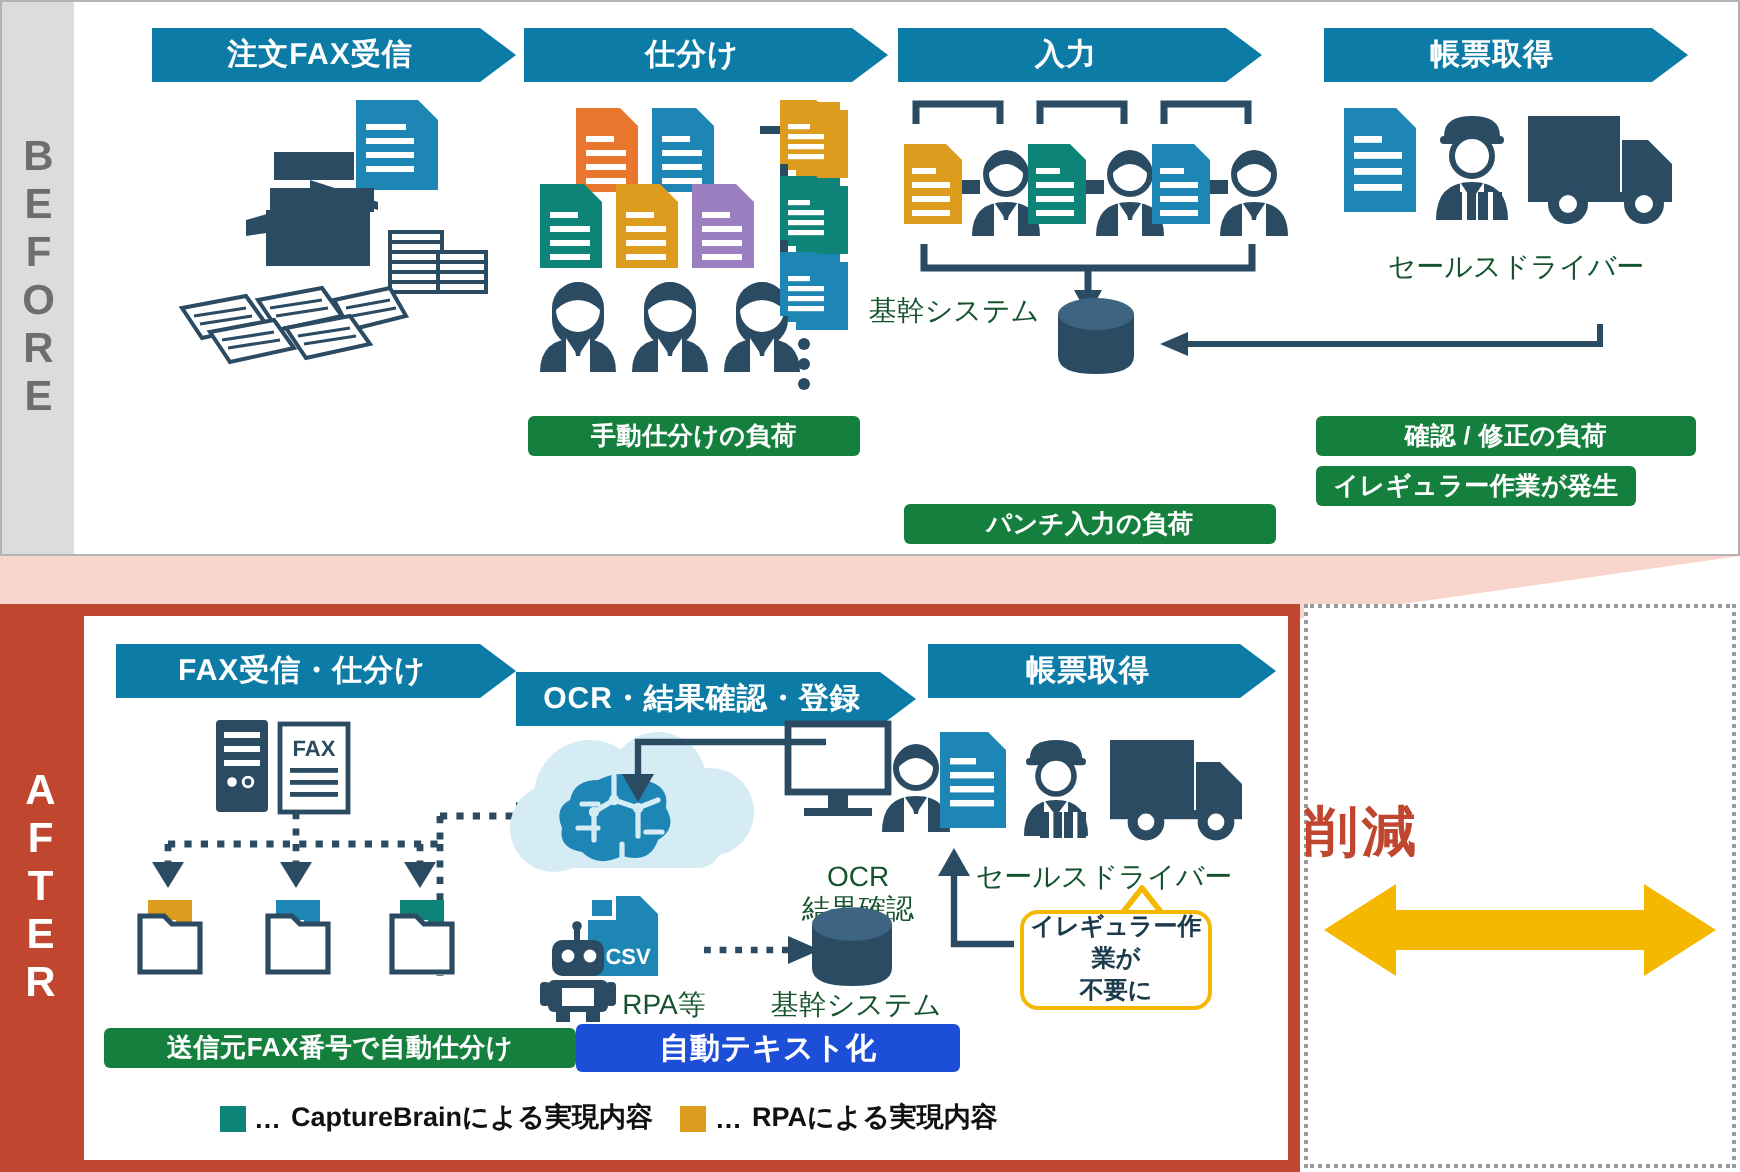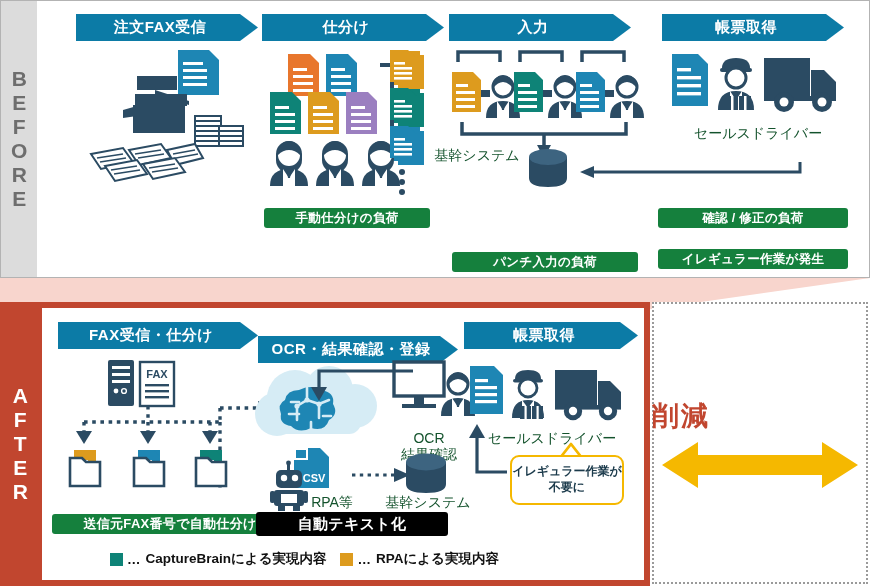--- a/index.html
+++ b/index.html
@@ -74,29 +74,29 @@
   }
 
   
   .tag{
     position:absolute;height:20px;border-radius:3px;
     display:flex;align-items:center;justify-content:center;
     color:#ffffff;font-size:12.5px;font-weight:700;letter-spacing:.3px;
     box-sizing:border-box;
   }
   .tag.grey{background:#15803d;}
-  .tag.teal{background:#000000;}
+  .tag.teal{background:#1d4ed8;margin-left:32px;}
 
   
   .lbl{position:absolute;color:#14532d;font-size:13px;font-weight:400;
        text-align:center;line-height:1.16;white-space:nowrap;}
 
   
   #callout{
-    left:510px;top:455px;width:114px;height:50px;
+    left:510px;top:455px;width:96px;height:50px;
     border:2.5px solid #f5b800;border-radius:9px;background:#fff;
     display:flex;align-items:center;justify-content:center;text-align:center;
     color:#1b3a4b;font-size:12px;font-weight:700;line-height:1.32;
     box-sizing:border-box;
   }
   #callout-tail{left:556px;top:443px;}
 
   
   #legend{left:110px;top:548px;width:520px;height:22px;
           display:flex;align-items:center;gap:14px;}
@@ -446,21 +446,21 @@
     <circle cx="150" cy="50" r="10" fill="#2b4b63"></circle>
       <circle cx="150" cy="50" r="4.5" fill="#fff"></circle>
   </g>
 </svg>
 
 <div class="lbl" style="left:672px;top:125px;width:172px;font-size:14px;">セールスドライバー</div>
 
 <div class="tag grey" style="left:264px;top:208px;width:166px;">手動仕分けの負荷</div>
 <div class="tag grey" style="left:452px;top:208px;width:186px;margin-top:44px;">パンチ入力の負荷</div>
 <div class="tag grey" style="left:658px;top:208px;width:190px;">確認 / 修正の負荷</div>
-<div class="tag grey" style="left:658px;top:233px;width:190px;margin-top:16px;">イレギュラー作業が発生</div>
+<div class="tag grey" style="left:658px;top:233px;width:160px;">イレギュラー作業が発生</div>
 
 <div class="abs" id="pink-band">
   <svg width="870" height="32" viewBox="0 0 870 32">
     <path d="M0 0 H870 L0 32 Z" fill="#f8d5cd" transform="scale(1,1)"></path>
     <path d="M0 0 H870 L645 32 H0 Z" fill="#f8d5cd"></path>
   </svg>
 </div>
 
 <div class="abs" id="after-panel">
   <div class="abs" id="after-rail">

